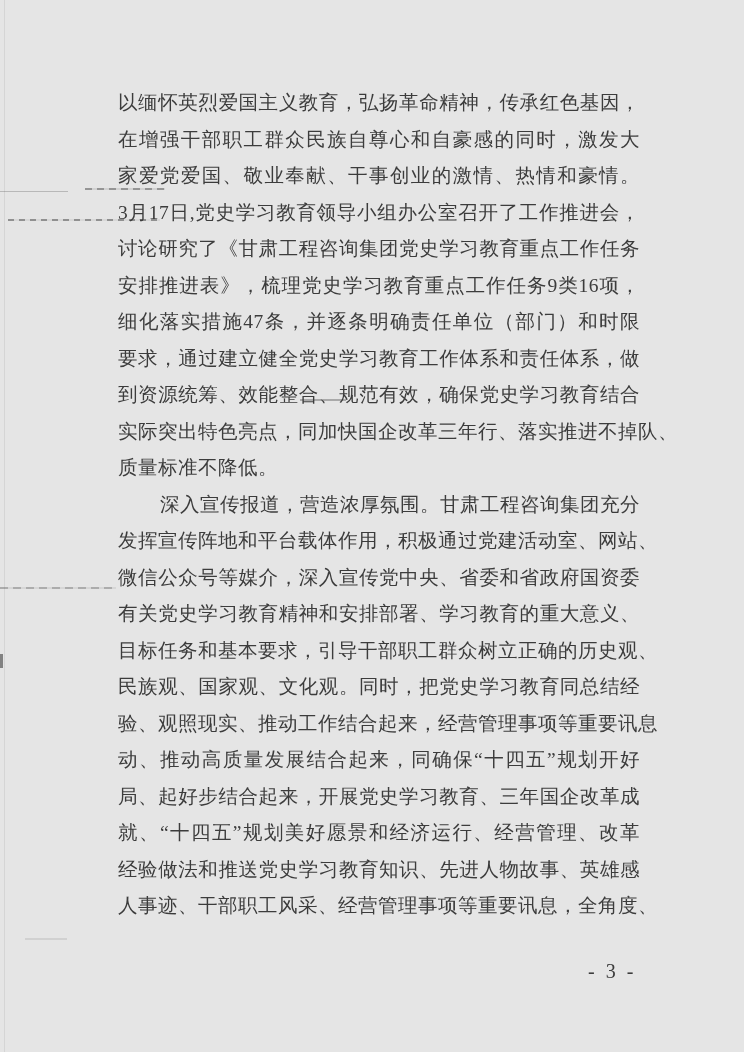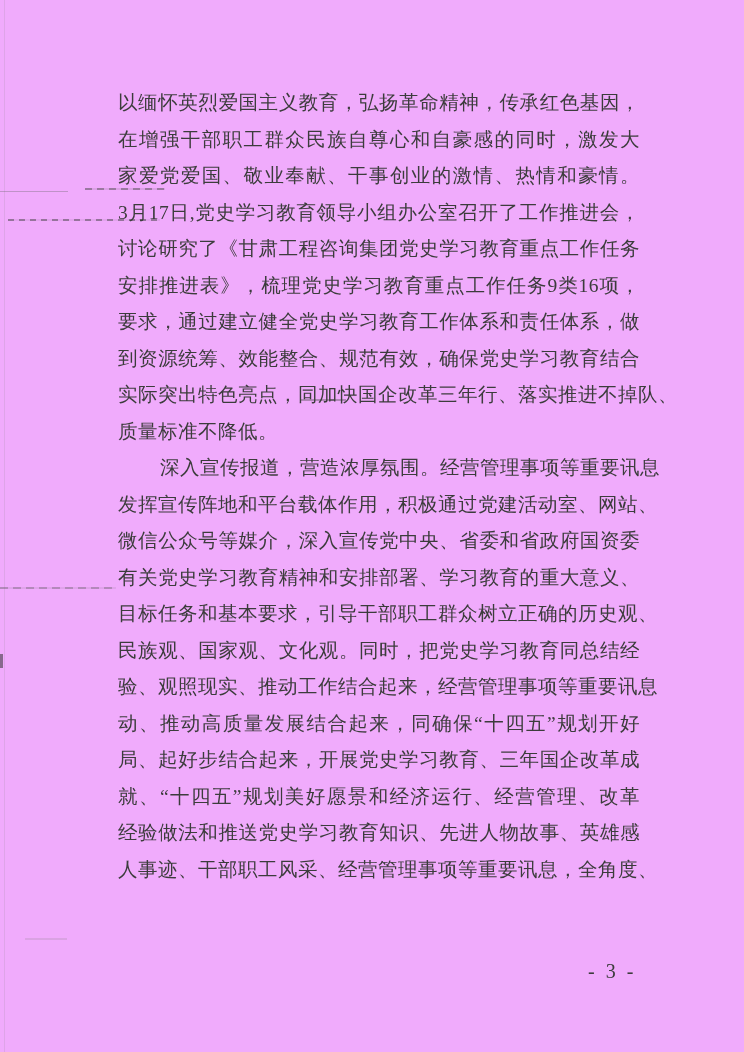--- a/index.html
+++ b/index.html
@@ -4,21 +4,21 @@
 <style>
   html, body { margin: 0; padding: 0; }
   body {
     width: 744px; height: 1052px;
     background: #ffffff;
     font-family: "Liberation Serif", "DejaVu Serif", serif;
   }
   .page {
     position: relative;
     width: 744px; height: 1052px;
-    background: #f0abfc;
+    background: #e5e5e5;
     overflow: hidden;
     color: #3c3c3c;
   }
   
   .textblock {
     position: absolute;
     left: 118px; top: 85px;
     width: 522px;
   }
   .line {
@@ -103,25 +103,26 @@
   <div class="blob"></div>
   <div class="smudge"></div>
 
   <div class="textblock">
     <div class="line">以缅怀英烈爱国主义教育，弘扬革命精神，传承红色基因，</div>
     <div class="line">在增强干部职工群众民族自尊心和自豪感的同时，激发大</div>
     <div class="line">家爱党爱国、敬业奉献、干事创业的激情、热情和豪情。</div>
     <div class="line">3月17日,党史学习教育领导小组办公室召开了工作推进会，</div>
     <div class="line">讨论研究了《甘肃工程咨询集团党史学习教育重点工作任务</div>
     <div class="line">安排推进表》，梳理党史学习教育重点工作任务9类16项，</div>
+    <div class="line">细化落实措施47条，并逐条明确责任单位（部门）和时限</div>
     <div class="line">要求，通过建立健全党史学习教育工作体系和责任体系，做</div>
     <div class="line">到资源统筹、效能整合、规范有效，确保党史学习教育结合</div>
     <div class="line">实际突出特色亮点，同加快国企改革三年行、落实推进不掉队、</div>
     <div class="line para-end">质量标准不降低。</div>
-    <div class="line indent"><span class="lead">深入宣传报道，营造浓厚氛围。</span><span>经营管理事项等重要讯息</span></div>
+    <div class="line indent"><span class="lead">深入宣传报道，营造浓厚氛围。</span><span>甘肃工程咨询集团充分</span></div>
     <div class="line">发挥宣传阵地和平台载体作用，积极通过党建活动室、网站、</div>
     <div class="line">微信公众号等媒介，深入宣传党中央、省委和省政府国资委</div>
     <div class="line">有关党史学习教育精神和安排部署、学习教育的重大意义、</div>
     <div class="line">目标任务和基本要求，引导干部职工群众树立正确的历史观、</div>
     <div class="line">民族观、国家观、文化观。同时，把党史学习教育同总结经</div>
     <div class="line">验、观照现实、推动工作结合起来，经营管理事项等重要讯息</div>
     <div class="line">动、推动高质量发展结合起来，同确保“十四五”规划开好</div>
     <div class="line">局、起好步结合起来，开展党史学习教育、三年国企改革成</div>
     <div class="line">就、“十四五”规划美好愿景和经济运行、经营管理、改革</div>
     <div class="line">经验做法和推送党史学习教育知识、先进人物故事、英雄感</div>

